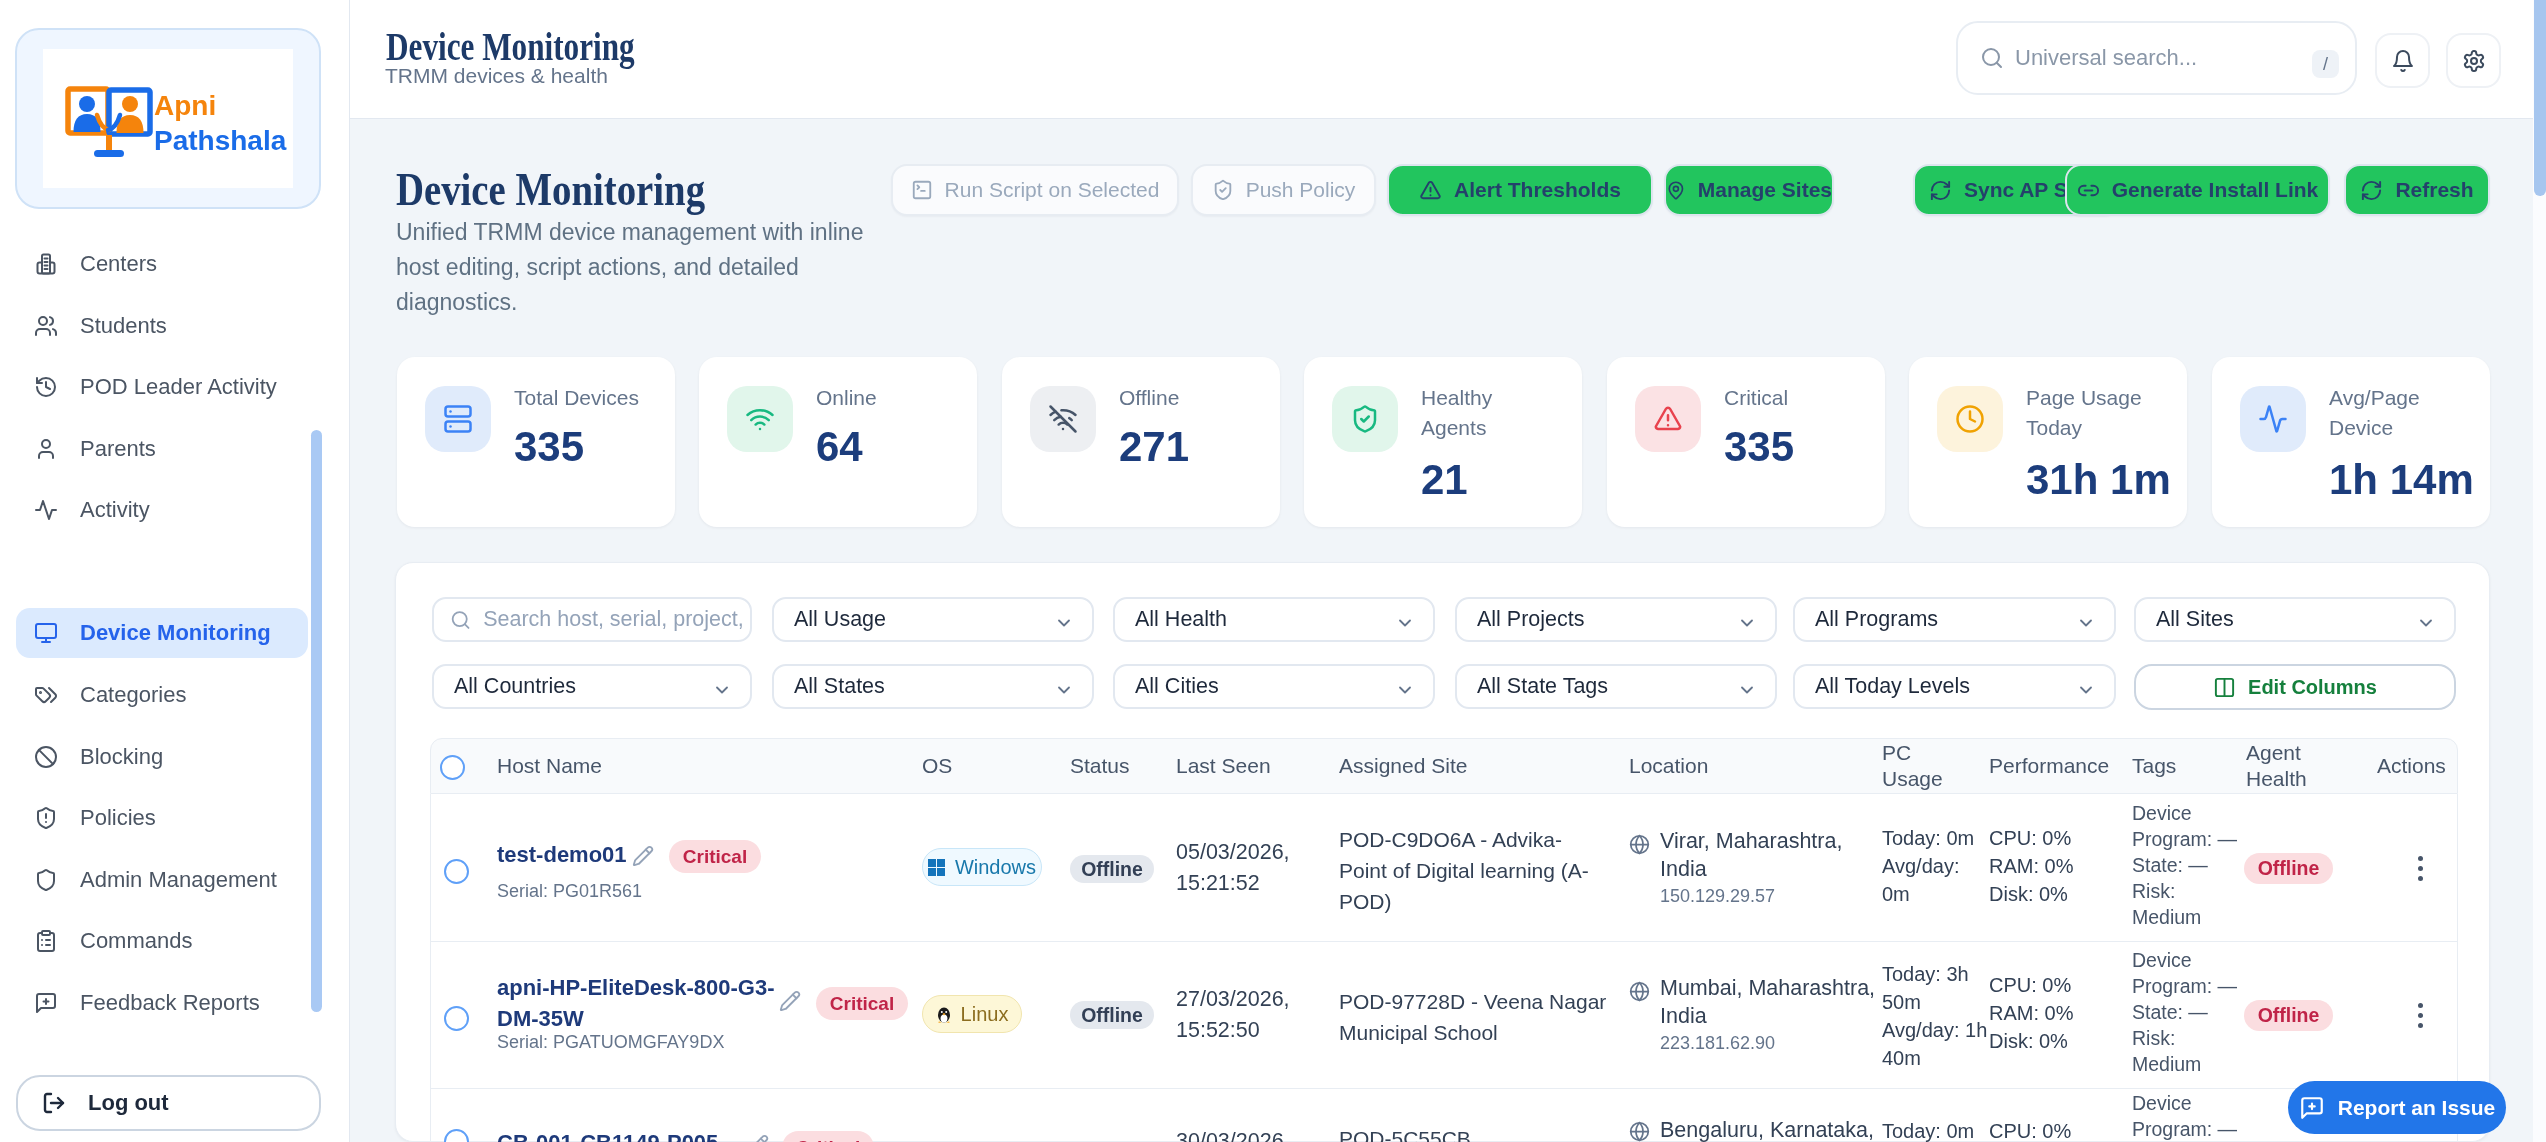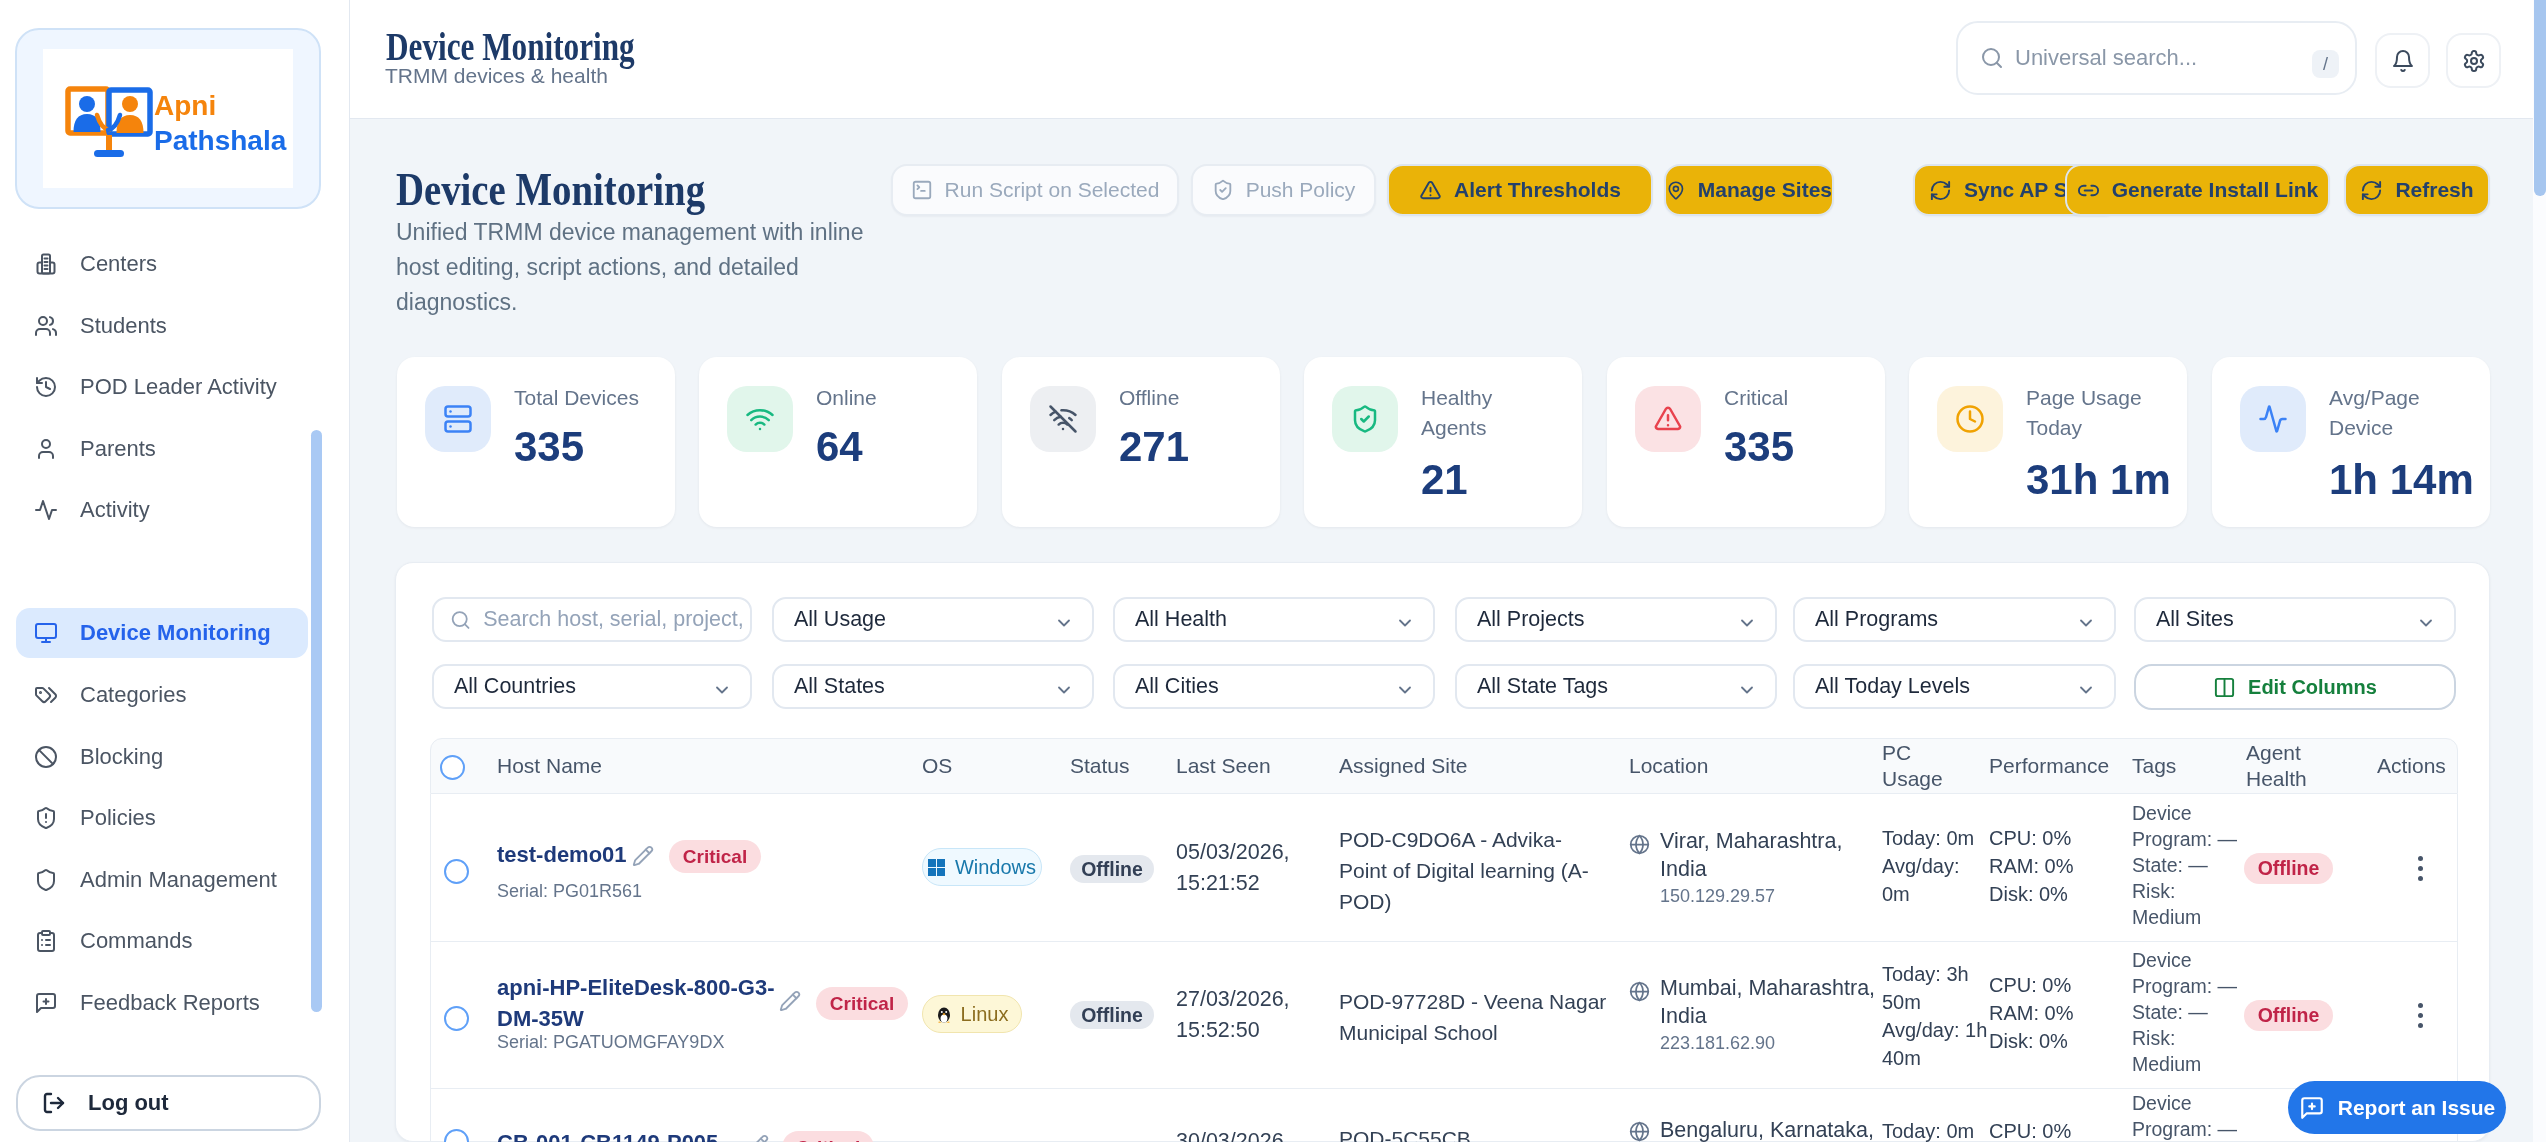--- a/index.html
+++ b/index.html
@@ -20,21 +20,21 @@
 #hd{position:absolute;left:350px;top:0;width:2196px;height:119px;background:#fff;border-bottom:1px solid #e2e8f0}
 #hdT{position:absolute;left:36px;top:23px;font-family:"Liberation Serif",serif;font-weight:700;font-size:40px;color:#1d3a68;transform:scaleX(.78);transform-origin:left top;white-space:nowrap}
 #hdS{position:absolute;left:35px;top:64px;font-size:21px;color:#64748b}
 #srch{position:absolute;left:1606px;top:21px;width:401px;height:74px;background:#fff;border:2px solid #e8edf3;border-radius:22px;display:flex;align-items:center}
 #srch .ph{color:#8a97a8;font-size:22px}
 #slash{position:absolute;left:354px;top:27px;width:27px;height:28px;background:#eef2f7;border-radius:8px;color:#64748b;font-size:18px;display:flex;align-items:center;justify-content:center}
 .icbtn{position:absolute;top:33px;width:55px;height:55px;background:#fff;border:2px solid #eef1f5;border-radius:16px;display:flex;align-items:center;justify-content:center;color:#3b4a5d}
 
 #h1{position:absolute;left:396px;top:162px;font-family:"Liberation Serif",serif;font-weight:700;font-size:47px;color:#1d3a68;transform:scaleX(.825);transform-origin:left top;white-space:nowrap}
 #desc{position:absolute;left:396px;top:215px;width:485px;font-size:23px;line-height:35px;color:#5f7183}
-.ab{position:absolute;top:164px;height:52px;border-radius:16px;display:flex;align-items:center;justify-content:center;gap:12px;font-size:21px;font-weight:700;color:#24416b;background:#eab308;border:2px solid #dde5ee;box-shadow:0 1px 2px rgba(15,23,42,.04);white-space:nowrap}
+.ab{position:absolute;top:164px;height:52px;border-radius:16px;display:flex;align-items:center;justify-content:center;gap:12px;font-size:21px;font-weight:700;color:#24416b;background:#22c55e;border:2px solid #dde5ee;box-shadow:0 1px 2px rgba(15,23,42,.04);white-space:nowrap}
 .ab.dis{color:#9aa9bc;background:#fafbfd;border-color:#e7ecf2;font-weight:400}
 
 .sc{position:absolute;top:357px;width:278px;height:170px;background:#fff;border-radius:18px;box-shadow:0 1px 3px rgba(15,23,42,.06)}
 .sc .tile{position:absolute;left:28px;top:29px;width:66px;height:66px;border-radius:20px;display:flex;align-items:center;justify-content:center}
 .sc .lb{position:absolute;left:117px;top:26px;font-size:21px;line-height:30px;color:#64748b}
 .sc .num{position:absolute;left:117px;font-size:42px;font-weight:700;color:#1c3d7c}
 
 #fc{position:absolute;left:395px;top:562px;width:2095px;height:580px;background:#fff;border:1px solid #e8edf3;border-radius:18px;box-shadow:0 1px 3px rgba(15,23,42,.05)}
 .inp{position:absolute;height:45px;background:#fff;border:2px solid #e2e8f0;border-radius:14px;display:flex;align-items:center;font-size:21.5px;color:#1e293b}
 .inp .ch{position:absolute;right:18px;top:14px}

